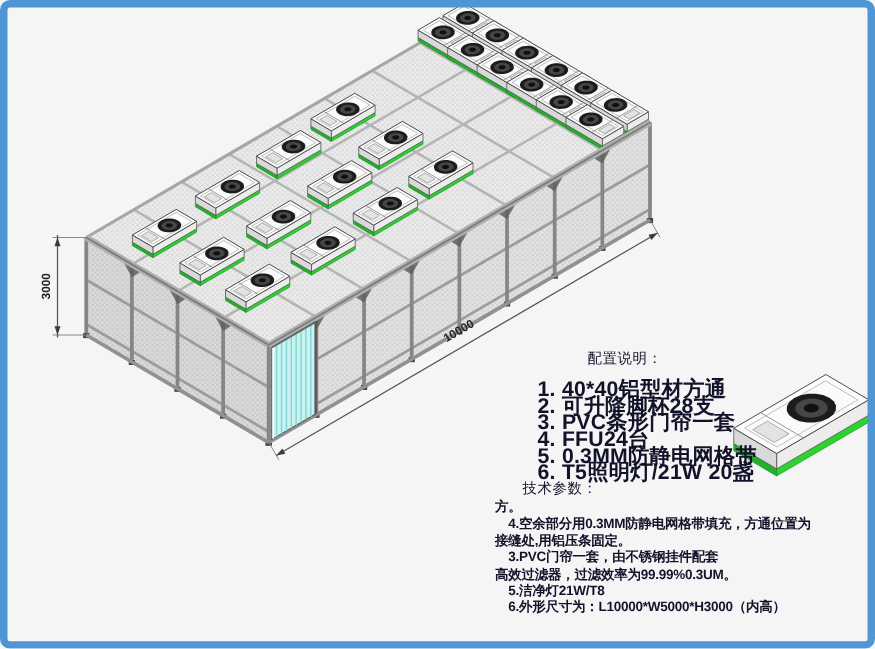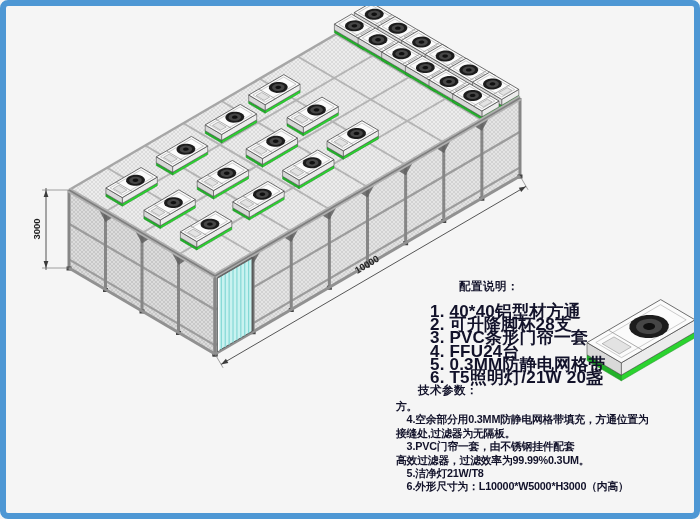--- a/index.html
+++ b/index.html
@@ -1,23 +1,23 @@
 <!DOCTYPE html>
 <html><head>
 <meta charset="utf-8">
 <style>
   html,body{margin:0;padding:0;background:#ffffff;}
   .page{position:relative;width:700px;height:519px;background:#f5f5f5;overflow:hidden;
         font-family:"Liberation Sans",sans-serif;}
   #diagram{position:absolute;left:0;top:0;}
   .config-block{position:absolute;left:430px;top:279px;width:185px;color:#12122a;}
-  .blk-title{font-weight:bold;font-size:11.5px;margin-left:29px;margin-bottom:11px;letter-spacing:0.5px;}
+  .blk-title{font-weight:normal;font-size:11.5px;margin-left:40px;margin-bottom:11px;letter-spacing:0.5px;}
   .cfg-item{font-weight:bold;font-size:17px;line-height:13.2px;white-space:pre;letter-spacing:0.2px;}
   .tech-block{position:absolute;left:396px;top:383px;width:298px;color:#12122a;}
-  .tech-title{font-weight:bold;font-size:11.5px;margin-left:22px;margin-bottom:2px;letter-spacing:0.5px;}
+  .tech-title{font-weight:normal;font-size:11.5px;margin-left:22px;margin-bottom:2px;letter-spacing:0.5px;}
   .tech-line{font-weight:bold;font-size:10.8px;line-height:13.4px;white-space:pre;letter-spacing:-0.2px;}
   .border-frame{position:absolute;left:0;top:0;right:0;bottom:0;border:6px solid #4e97d4;
         border-radius:8px;pointer-events:none;box-sizing:border-box;}
 </style>
 </head>
 <body>
 
 <div class="page" style="background: rgb(245, 245, 245);">
   <svg id="diagram" width="700" height="519" viewBox="0 0 700 519">
       <defs>
@@ -408,21 +408,21 @@
         <div class="cfg-item">5. 0.3MM防静电网格带</div>
         <div class="cfg-item">6. T5照明灯/21W 20盏</div>
       </div>
   </div>
 
   <div class="tech-block">
     <div class="tech-title">技术参数：</div>
     <div id="tech-lines">
         <div class="tech-line">方。</div>
         <div class="tech-line">　4.空余部分用0.3MM防静电网格带填充，方通位置为</div>
-        <div class="tech-line">接缝处,过滤器为无隔板。</div>
+        <div class="tech-line">接缝处,用铝压条固定。</div>
         <div class="tech-line">　3.PVC门帘一套，由不锈钢挂件配套</div>
         <div class="tech-line">高效过滤器，过滤效率为99.99%0.3UM。</div>
         <div class="tech-line">　5.洁净灯21W/T8</div>
         <div class="tech-line">　6.外形尺寸为：L10000*W5000*H3000（内高）</div>
       </div>
   </div>
 
   <div class="border-frame" style="border-color: rgb(78, 151, 212);"></div>
 </div>
 

